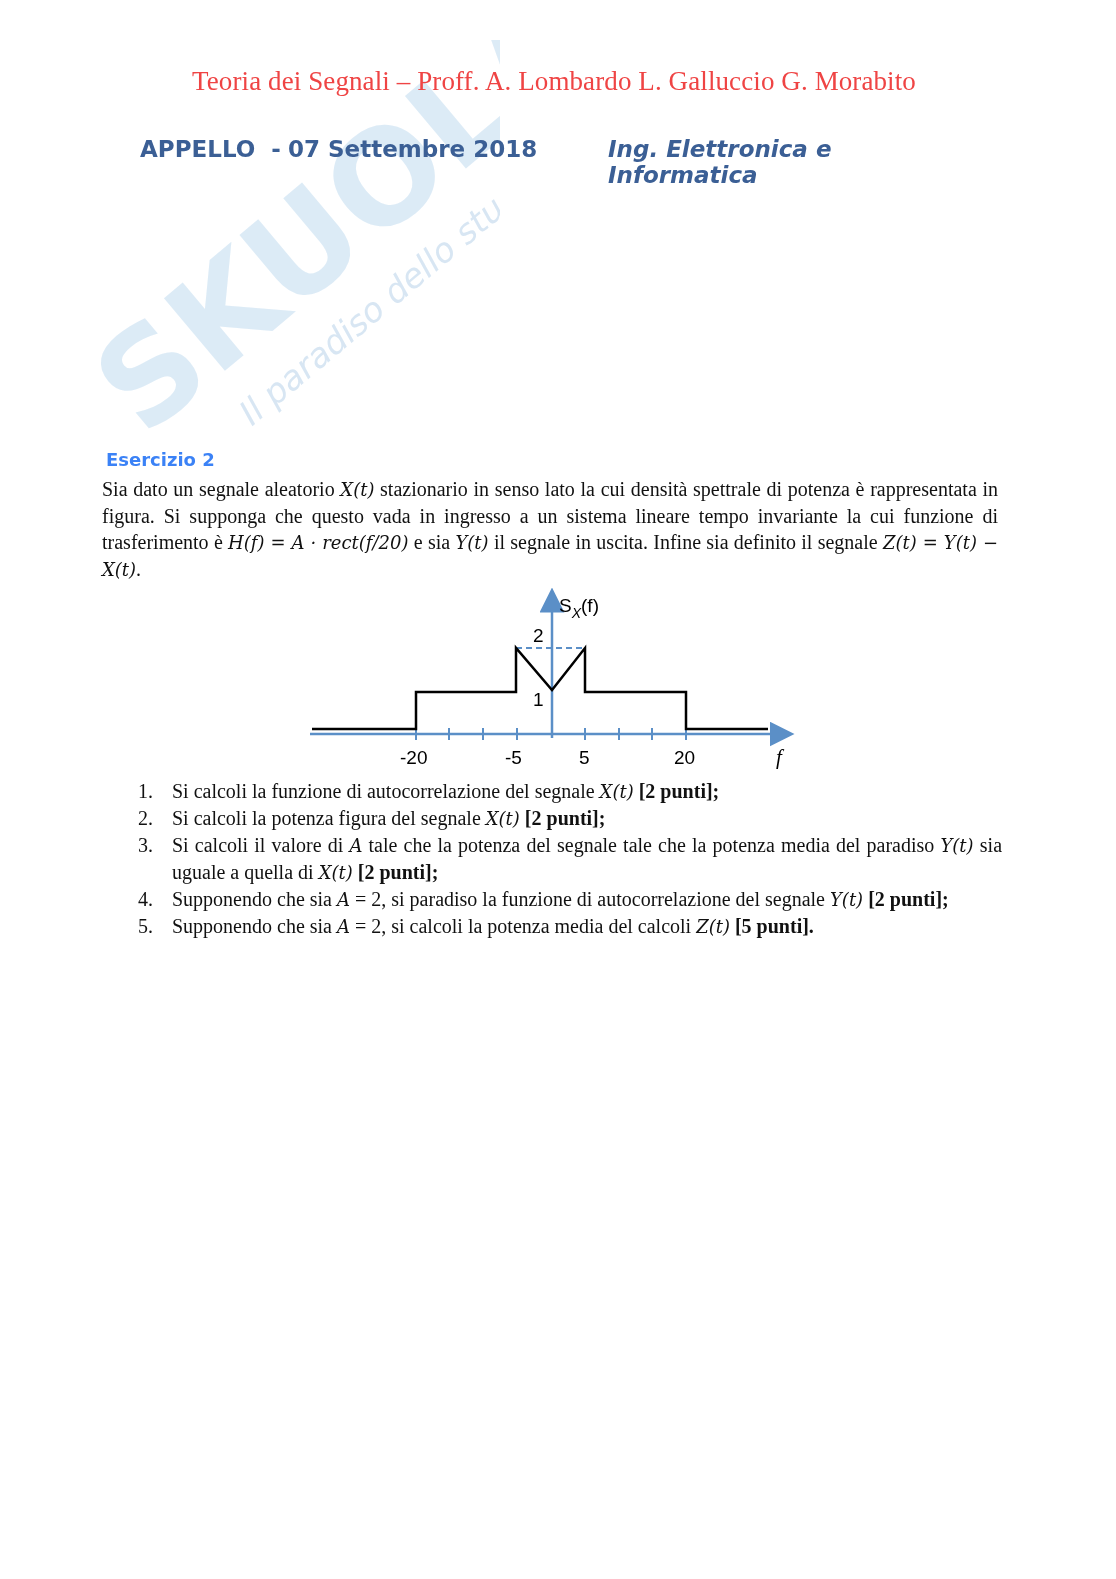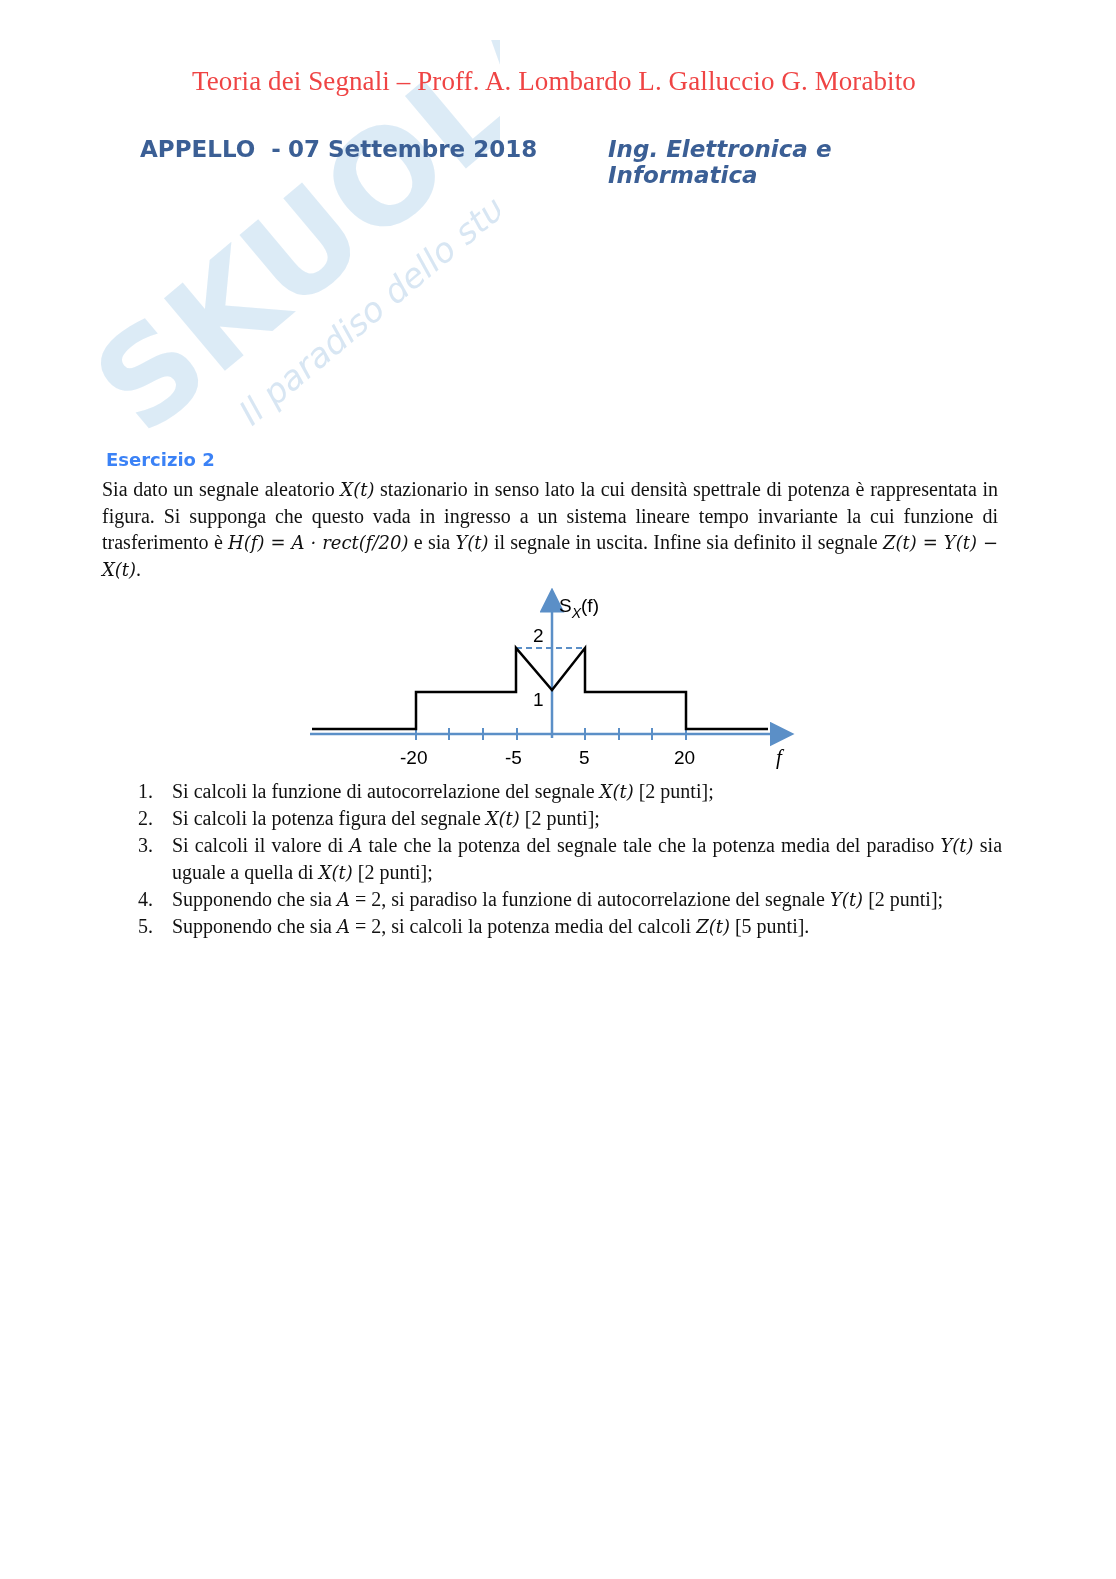--- a/index.html
+++ b/index.html
@@ -31,21 +31,21 @@
   }
   .paragraph .m { font-family: "DejaVu Serif", serif; font-style: italic; font-size: 18px; }
   .figure { position: absolute; left: 300px; top: 588px; width: 500px; height: 190px; }
   .list {
     position: absolute; top: 778px; left: 138px; width: 864px;
     font-size: 20px; line-height: 26px;
   }
   .list .item { position: relative; padding-left: 34px; text-align: justify; }
   .list .num { position: absolute; left: 0; top: 0; }
   .list .m { font-family: "DejaVu Serif", serif; font-style: italic; font-size: 18px; }
-  .list b { font-weight: normal; }
+  .list b { font-weight: bold; }
 </style>
 </head>
 <body>
 
 <svg class="watermark" viewBox="0 0 480 420" xmlns="http://www.w3.org/2000/svg">
   <g transform="rotate(-40 240 210)">
     <text x="30" y="280" font-family="DejaVu Sans, sans-serif" font-weight="bold" font-size="130" fill="#d7e8f5" opacity="0.85">SKUOLA.net</text>
     <text x="120" y="340" font-family="DejaVu Sans, sans-serif" font-style="italic" font-size="34" fill="#d4e4f2" opacity="0.9">Il paradiso dello studente</text>
   </g>
 </svg>

